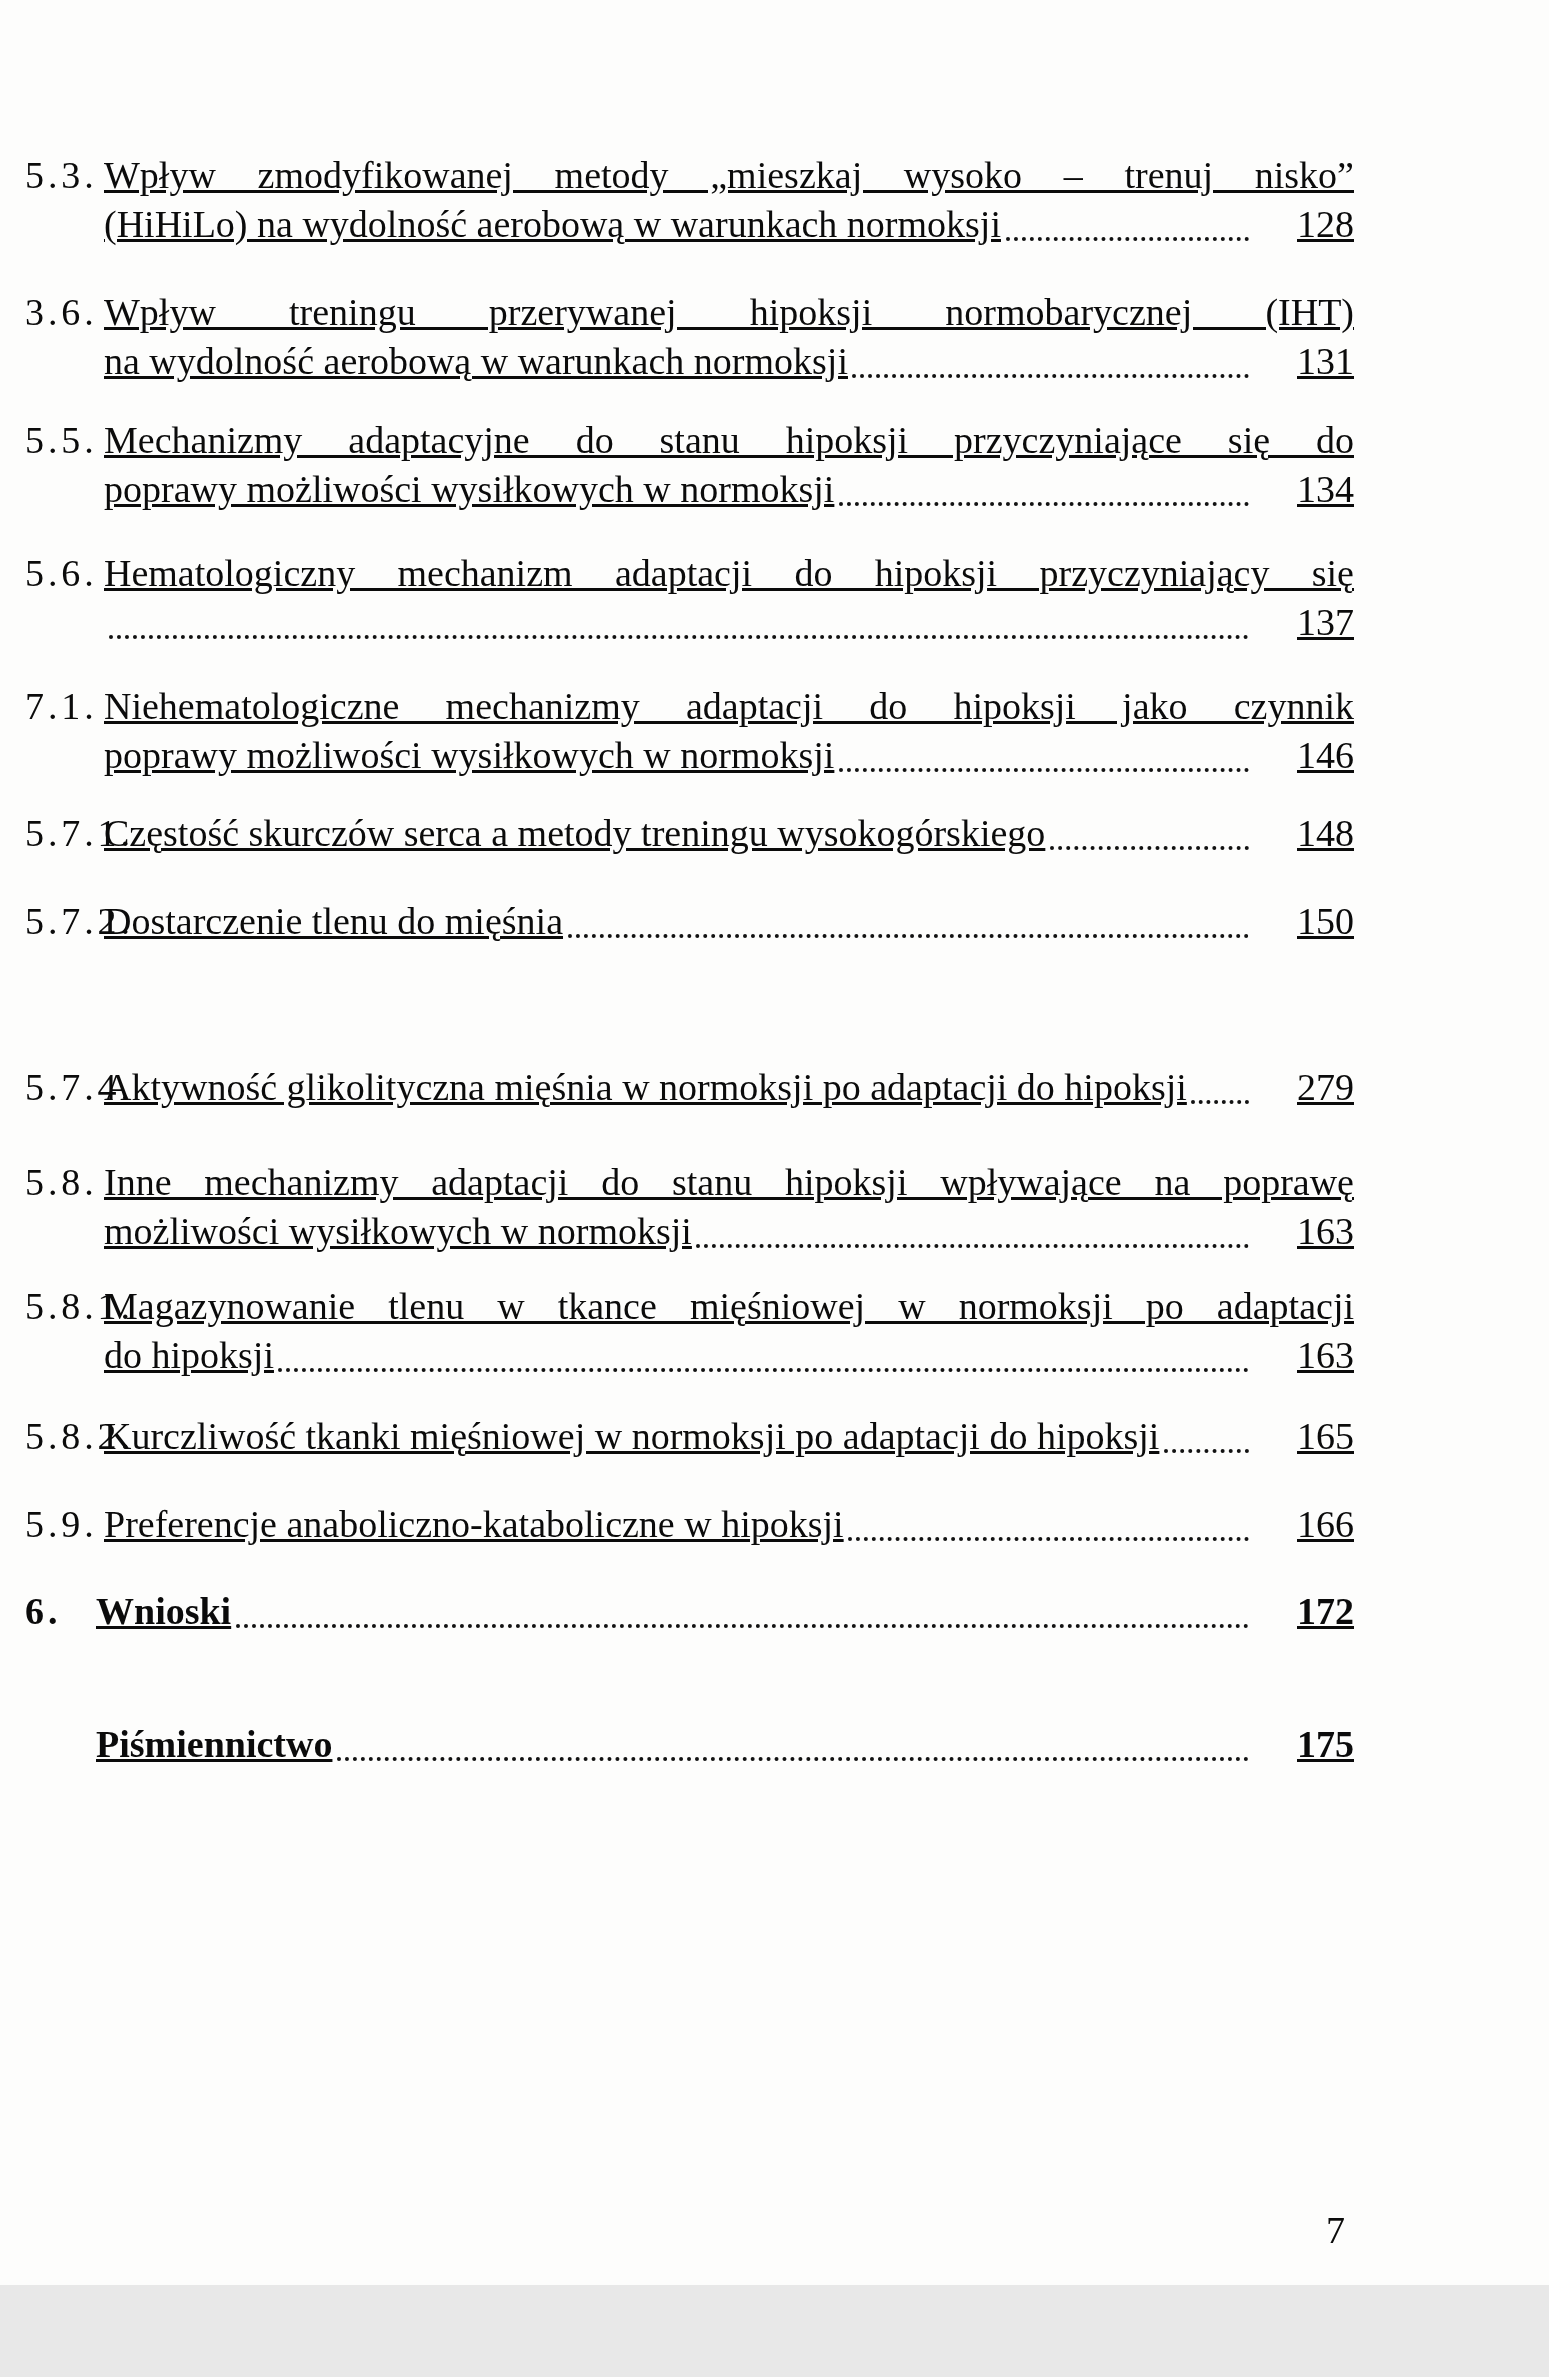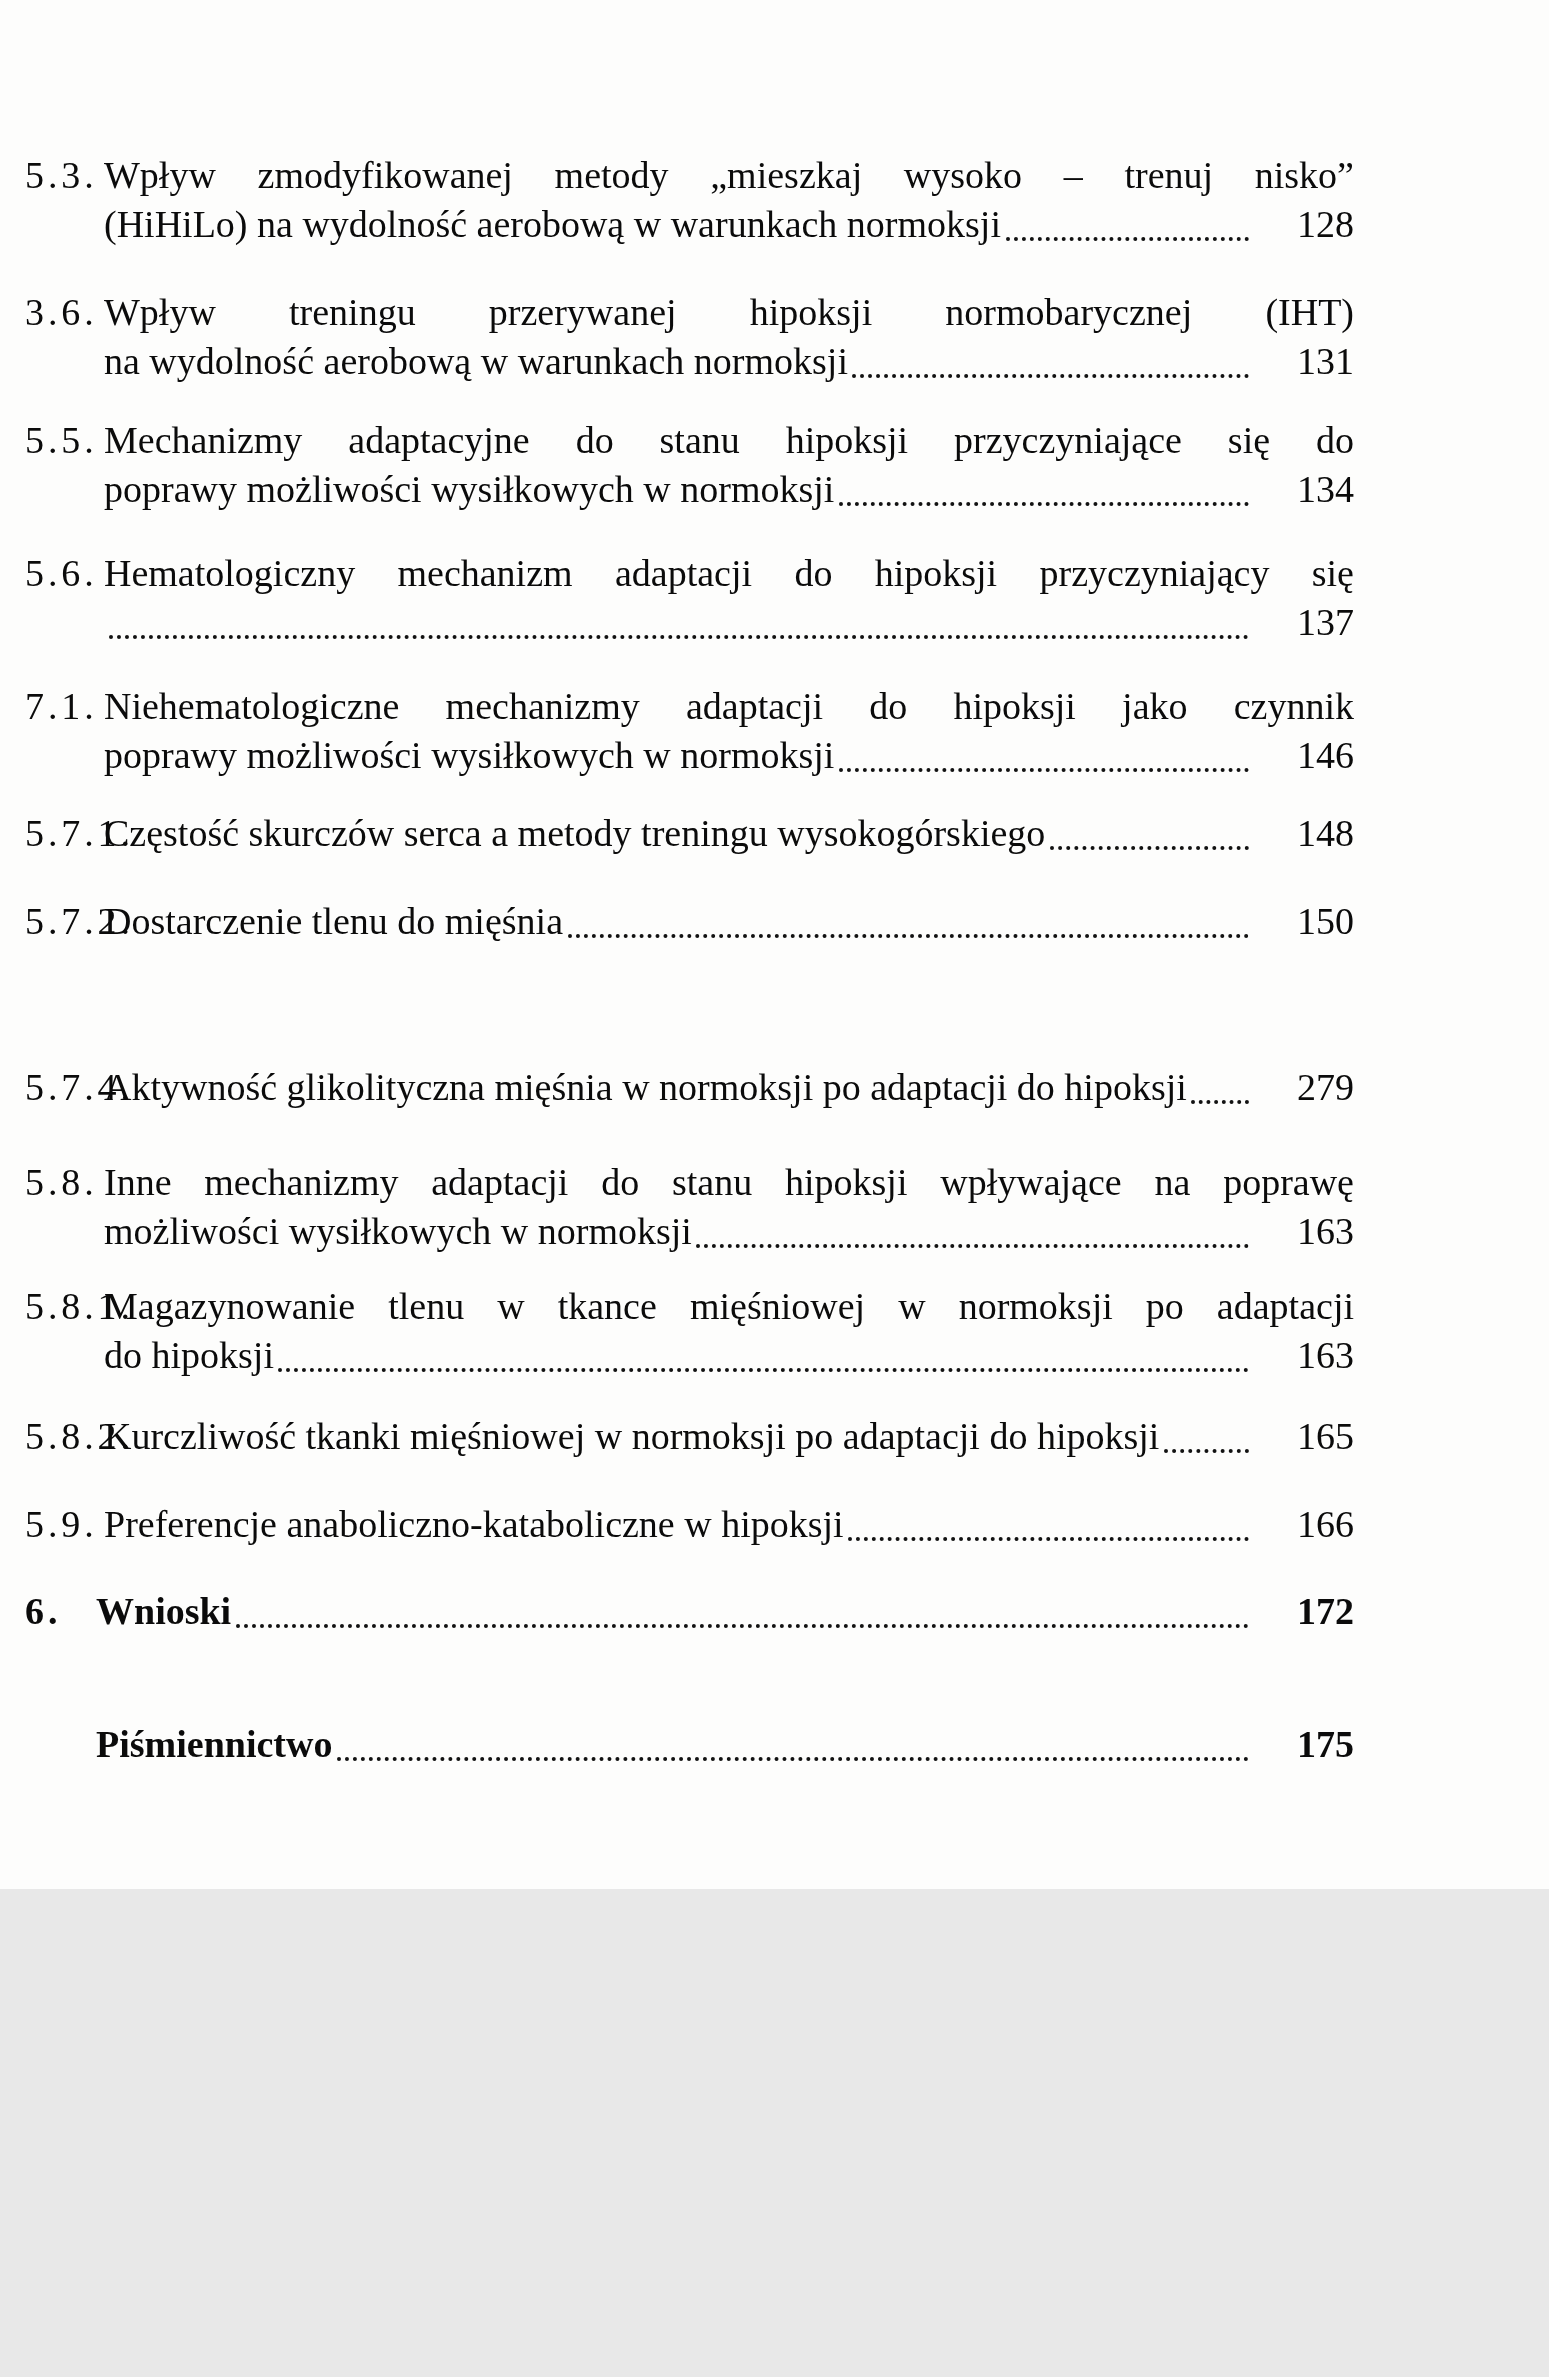--- a/index.html
+++ b/index.html
@@ -3,21 +3,21 @@
 <meta charset="utf-8">
 <style>
   html, body {
     margin: 0;
     padding: 0;
     background: #e8e8e8;
   }
   .page {
     position: relative;
     width: 1549px;
-    height: 1889px;
+    height: 2285px;
     background: #fdfdfc;
     color: #0b0b0b;
     font-family: "Liberation Serif", "DejaVu Serif", serif;
     font-size: 38px;
     line-height: 49px;
     overflow: hidden;
   }
   .toc-entry {
     position: absolute;
     left: 25px;
@@ -40,20 +40,21 @@
   .e14 { top: 1720px; text-align: right; }
   .num {
     position: absolute;
     left: 0;
     top: 0;
     letter-spacing: 3.9px;
     white-space: nowrap;
   }
   .body {
     margin-left: 79px;
+    text-decoration: underline;
   }
   .tight .body {
     margin-left: 71px;
   }
   .line {
     min-height: 49px;
   }
   
   .line.j {
     text-align: justify;

